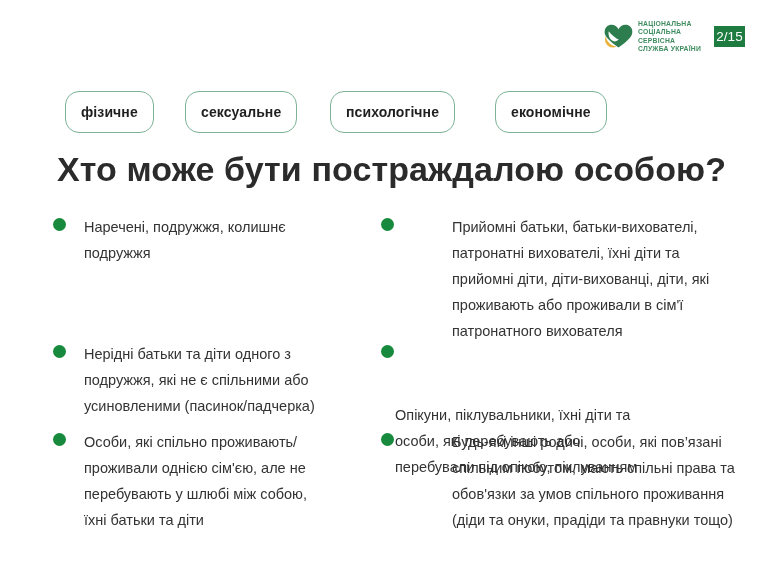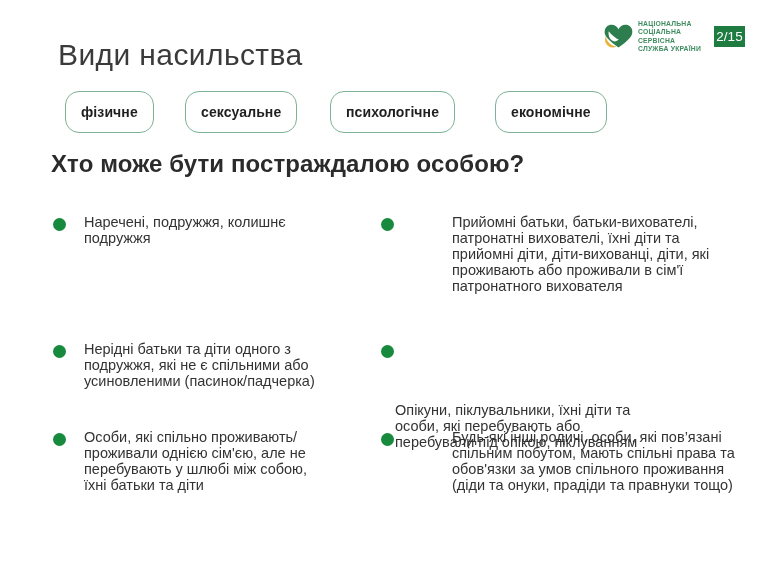--- a/index.html
+++ b/index.html
@@ -28,45 +28,44 @@
     position:absolute; top:91px; height:42px; display:inline-flex; align-items:center;
     padding:0 15px; border:1.5px solid #7eb296; border-radius:14px;
     font-size:14px; font-weight:700; color:#1f1f1f; background:#fff; letter-spacing:0.1px;
   }
   .pill-1 { left:65px; }
   .pill-2 { left:185px; }
   .pill-3 { left:330px; }
   .pill-4 { left:495px; }
   
   .question {
-    position:absolute; left:51px; top:150px;
-    font-size:24px; font-weight:700; color:#2b2b2b; letter-spacing:0.1px;
+    position:absolute; left:57px; top:150px;
+    font-size:34px; font-weight:700; color:#2b2b2b; letter-spacing:0.1px;
   }
   
   .item { position:absolute; display:flex; align-items:flex-start; }
   .dot { width:13px; height:13px; border-radius:50%; background:#188a3e; margin-top:4px; flex:none; }
-  .txt { font-size:14.5px; line-height:16px; color:#333333; white-space:pre-line; }
+  .txt { font-size:14.5px; line-height:26px; color:#333333; white-space:pre-line; }
   .col-left  { left:53px; }
   .col-left  .txt { margin-left:18px; }
   .col-right { left:381px;gap:44px; }
   .col-right .txt { margin-left:14px; }
   .i-l1 { top:214px; }
   .i-l2 { top:273px; }
   .i-l3 { top:341px; }
   .i-l4 { top:429px; }
   .i-r1 { top:214px; }
   .i-r2 { top:341px;flex-direction:column; }
   .i-r3 { top:429px; }
 </style>
 </head>
 <body>
 
 <div class="slide">
 
-  <div class="title">Види насильства</div>
 
   <div class="brand">
     <svg class="logo-icon" viewBox="0 0 32 30" xmlns="http://www.w3.org/2000/svg">
       <path fill="#2e7d4f" d="M16 7.2 C14.4 2.8 8.4 1.2 4.9 4.1 C1.3 7.1 1.3 12.3 4.5 15.8 C7.7 19.4 12.7 23.3 16 25.6 C19.3 23.3 24.3 19.4 27.5 15.8 C30.7 12.3 30.7 7.1 27.1 4.1 C23.6 1.2 17.6 2.8 16 7.2 Z"></path>
       <path fill="#ffffff" d="M6.2 9.2 C9.5 13.4 13.6 16.4 16.2 17.6 C14.0 20.2 10.4 19.8 8.3 17.6 C6.5 15.7 5.6 12.2 6.2 9.2 Z"></path>
       <path fill="#e9b23d" d="M3.2 14.6 C4.4 19.8 8.6 24.0 13.8 24.6 C9.6 26.8 4.8 24.6 3.0 20.4 C2.2 18.4 2.4 16.2 3.2 14.6 Z"></path>
     </svg>
     <div class="logo-text">
       <div>НАЦІОНАЛЬНА</div>
       <div>СОЦІАЛЬНА СЕРВІСНА</div>

